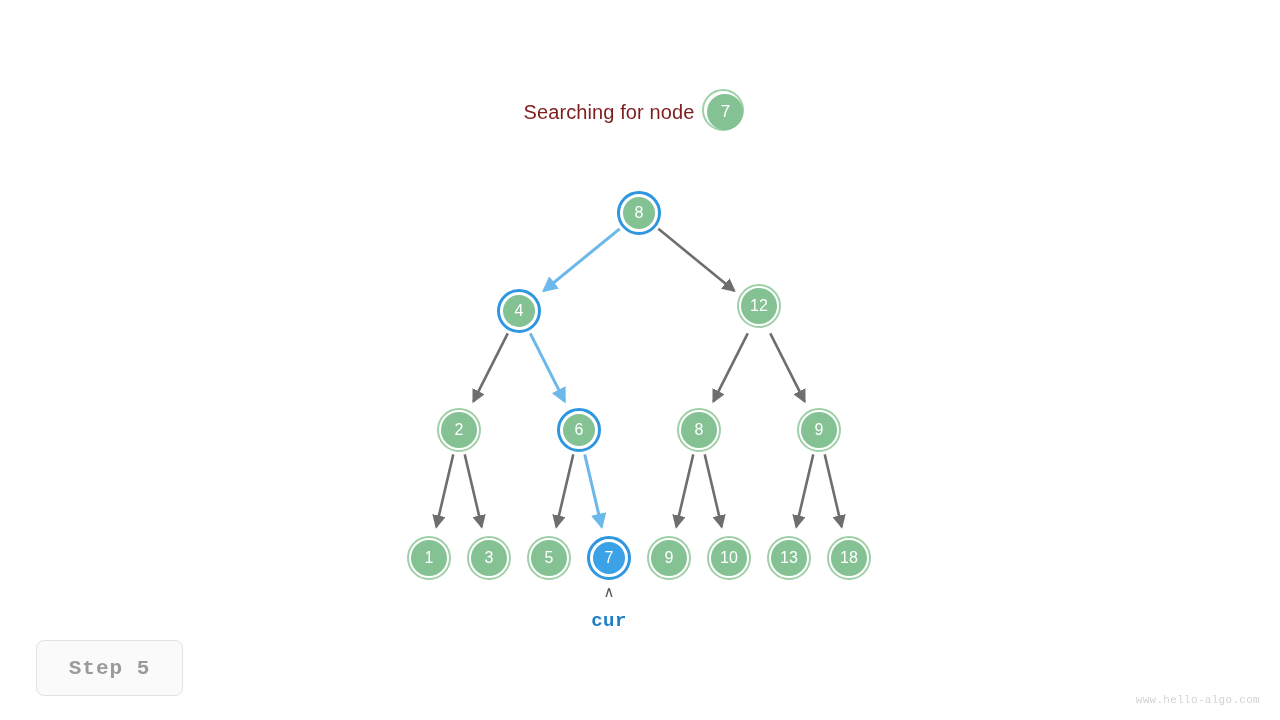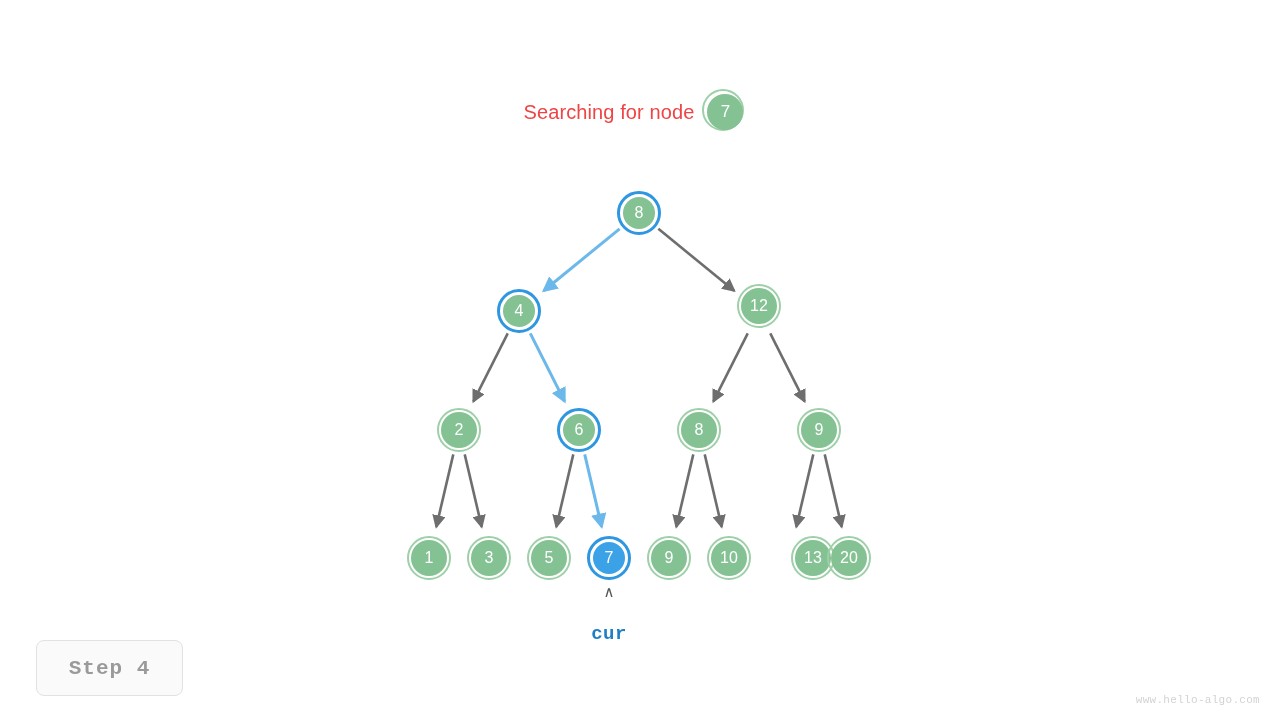--- a/index.html
+++ b/index.html
@@ -24,21 +24,21 @@
     width: 1280px;
     height: 40px;
     display: flex;
     align-items: center;
     justify-content: center;
     gap: 0px;
     white-space: nowrap;
   }
   .title-text {
     font-size: 20px;
-    color: #ef4444;
+    color: #7f1d1d;
     font-family: "Liberation Sans", sans-serif;
     letter-spacing: 0.1px;
   }
   .title-node {
     position: relative;
     width: 46px;
     height: 46px;
     margin: 0 8px;
     flex: 0 0 auto;
   }
@@ -168,21 +168,21 @@
     width: 96px;
     text-align: center;
   }
   #cur-caret {
     font-size: 15px;
     color: #545454;
     line-height: 12px;
     font-family: "Liberation Sans", sans-serif;
   }
   #cur-label {
-    margin-top: 25px;
+    margin-top: 12px;
     font-family: "Liberation Mono", monospace;
     font-weight: bold;
     font-size: 19px;
     color: #1f7fc4;
     letter-spacing: 0.5px;
   }
 
   
   #step-badge {
     position: absolute;
@@ -343,42 +343,42 @@
         </div>
         <div class="node-label">9</div>
       </div>
       <div class="node-wrap" style="left: 707px; top: 536px; width: 44px; height: 44px;">
         <div class="n-green" style="position: absolute; left: 0px; top: 0px; width: 100%; height: 100%;">
           <div class="outer"></div>
           <div class="inner"></div>
         </div>
         <div class="node-label">10</div>
       </div>
-      <div class="node-wrap" style="left: 791px; top: 536px; width: 44px; height: 44px;">
+      <div class="node-wrap" style="left: 767px; top: 536px; width: 44px; height: 44px;">
         <div class="n-green" style="position: absolute; left: 0px; top: 0px; width: 100%; height: 100%;">
           <div class="outer"></div>
           <div class="inner"></div>
         </div>
         <div class="node-label">13</div>
       </div>
       <div class="node-wrap" style="left: 827px; top: 536px; width: 44px; height: 44px;">
         <div class="n-green" style="position: absolute; left: 0px; top: 0px; width: 100%; height: 100%;">
           <div class="outer"></div>
           <div class="inner"></div>
         </div>
-        <div class="node-label">20</div>
+        <div class="node-label">18</div>
       </div>
     </div>
 
   <div id="cur-pointer" style="left: 561px; top: 586px;">
     <div id="cur-caret">∧</div>
     <div id="cur-label">cur</div>
   </div>
 
   <div id="step-badge">
-    <span>Step 4</span>
+    <span>Step 5</span>
   </div>
 
   <div id="watermark">
     <span>www.hello-algo.com</span>
   </div>
 
 </div>
 
 </body></html>

